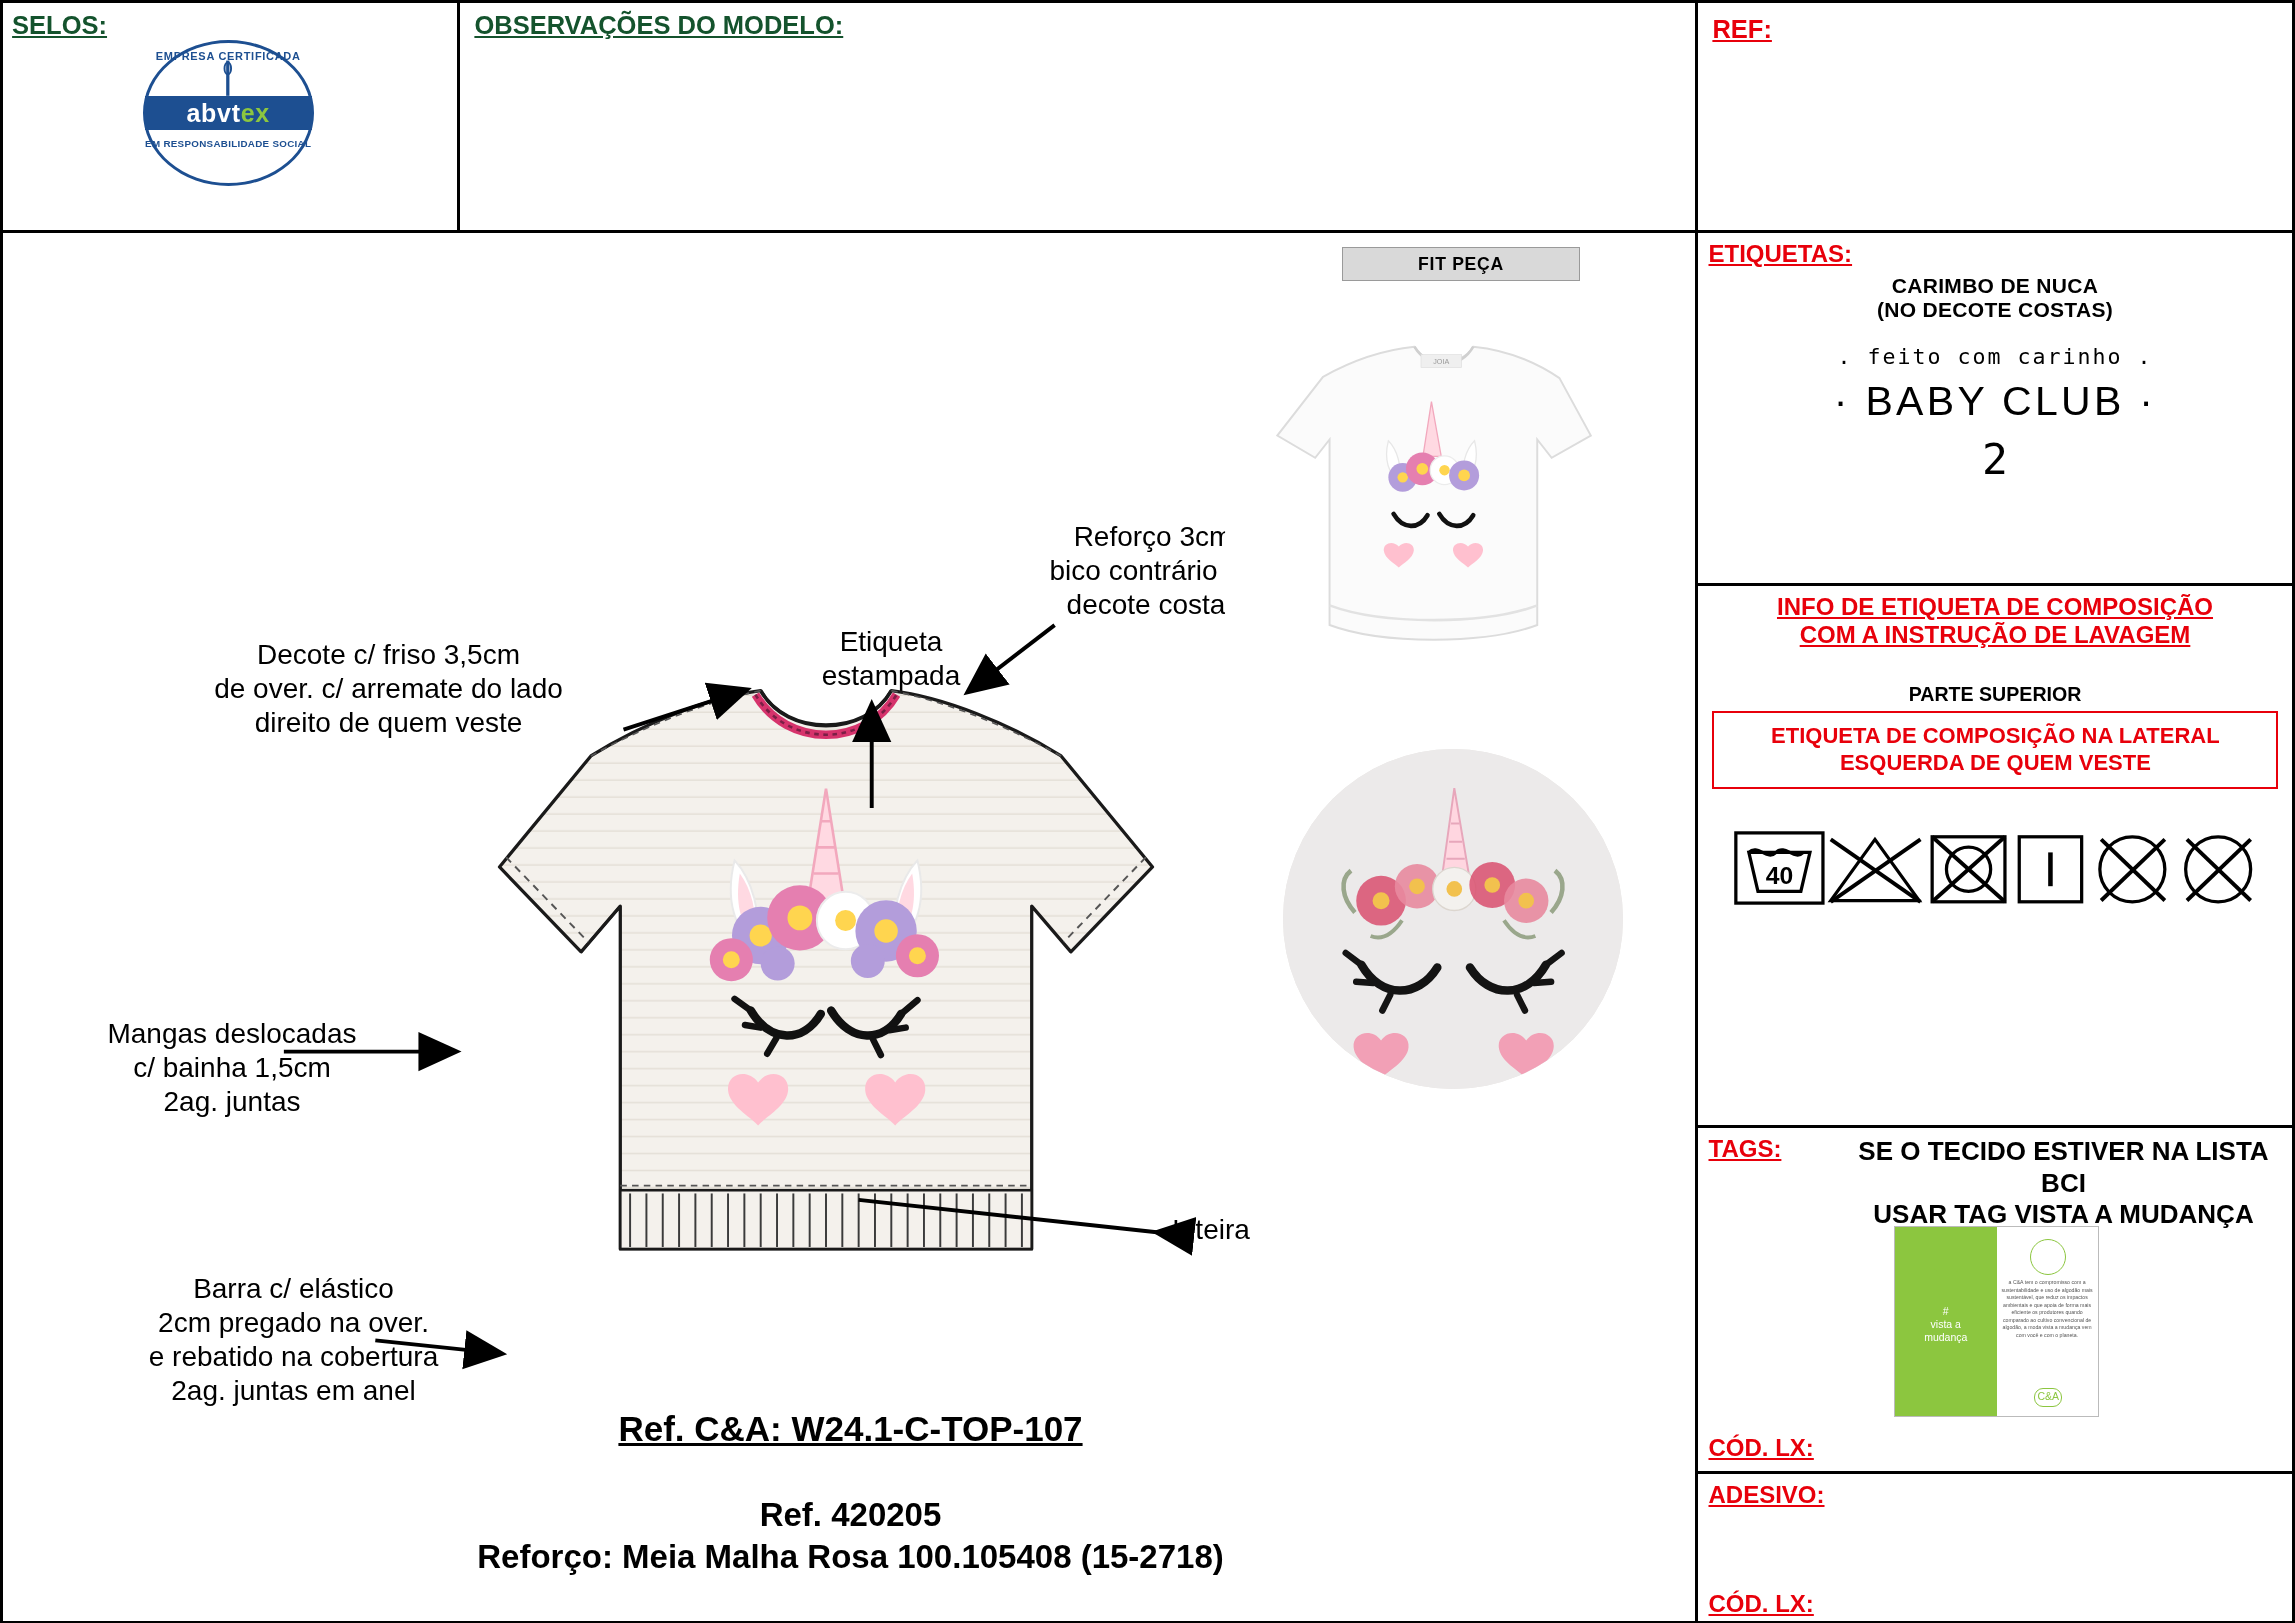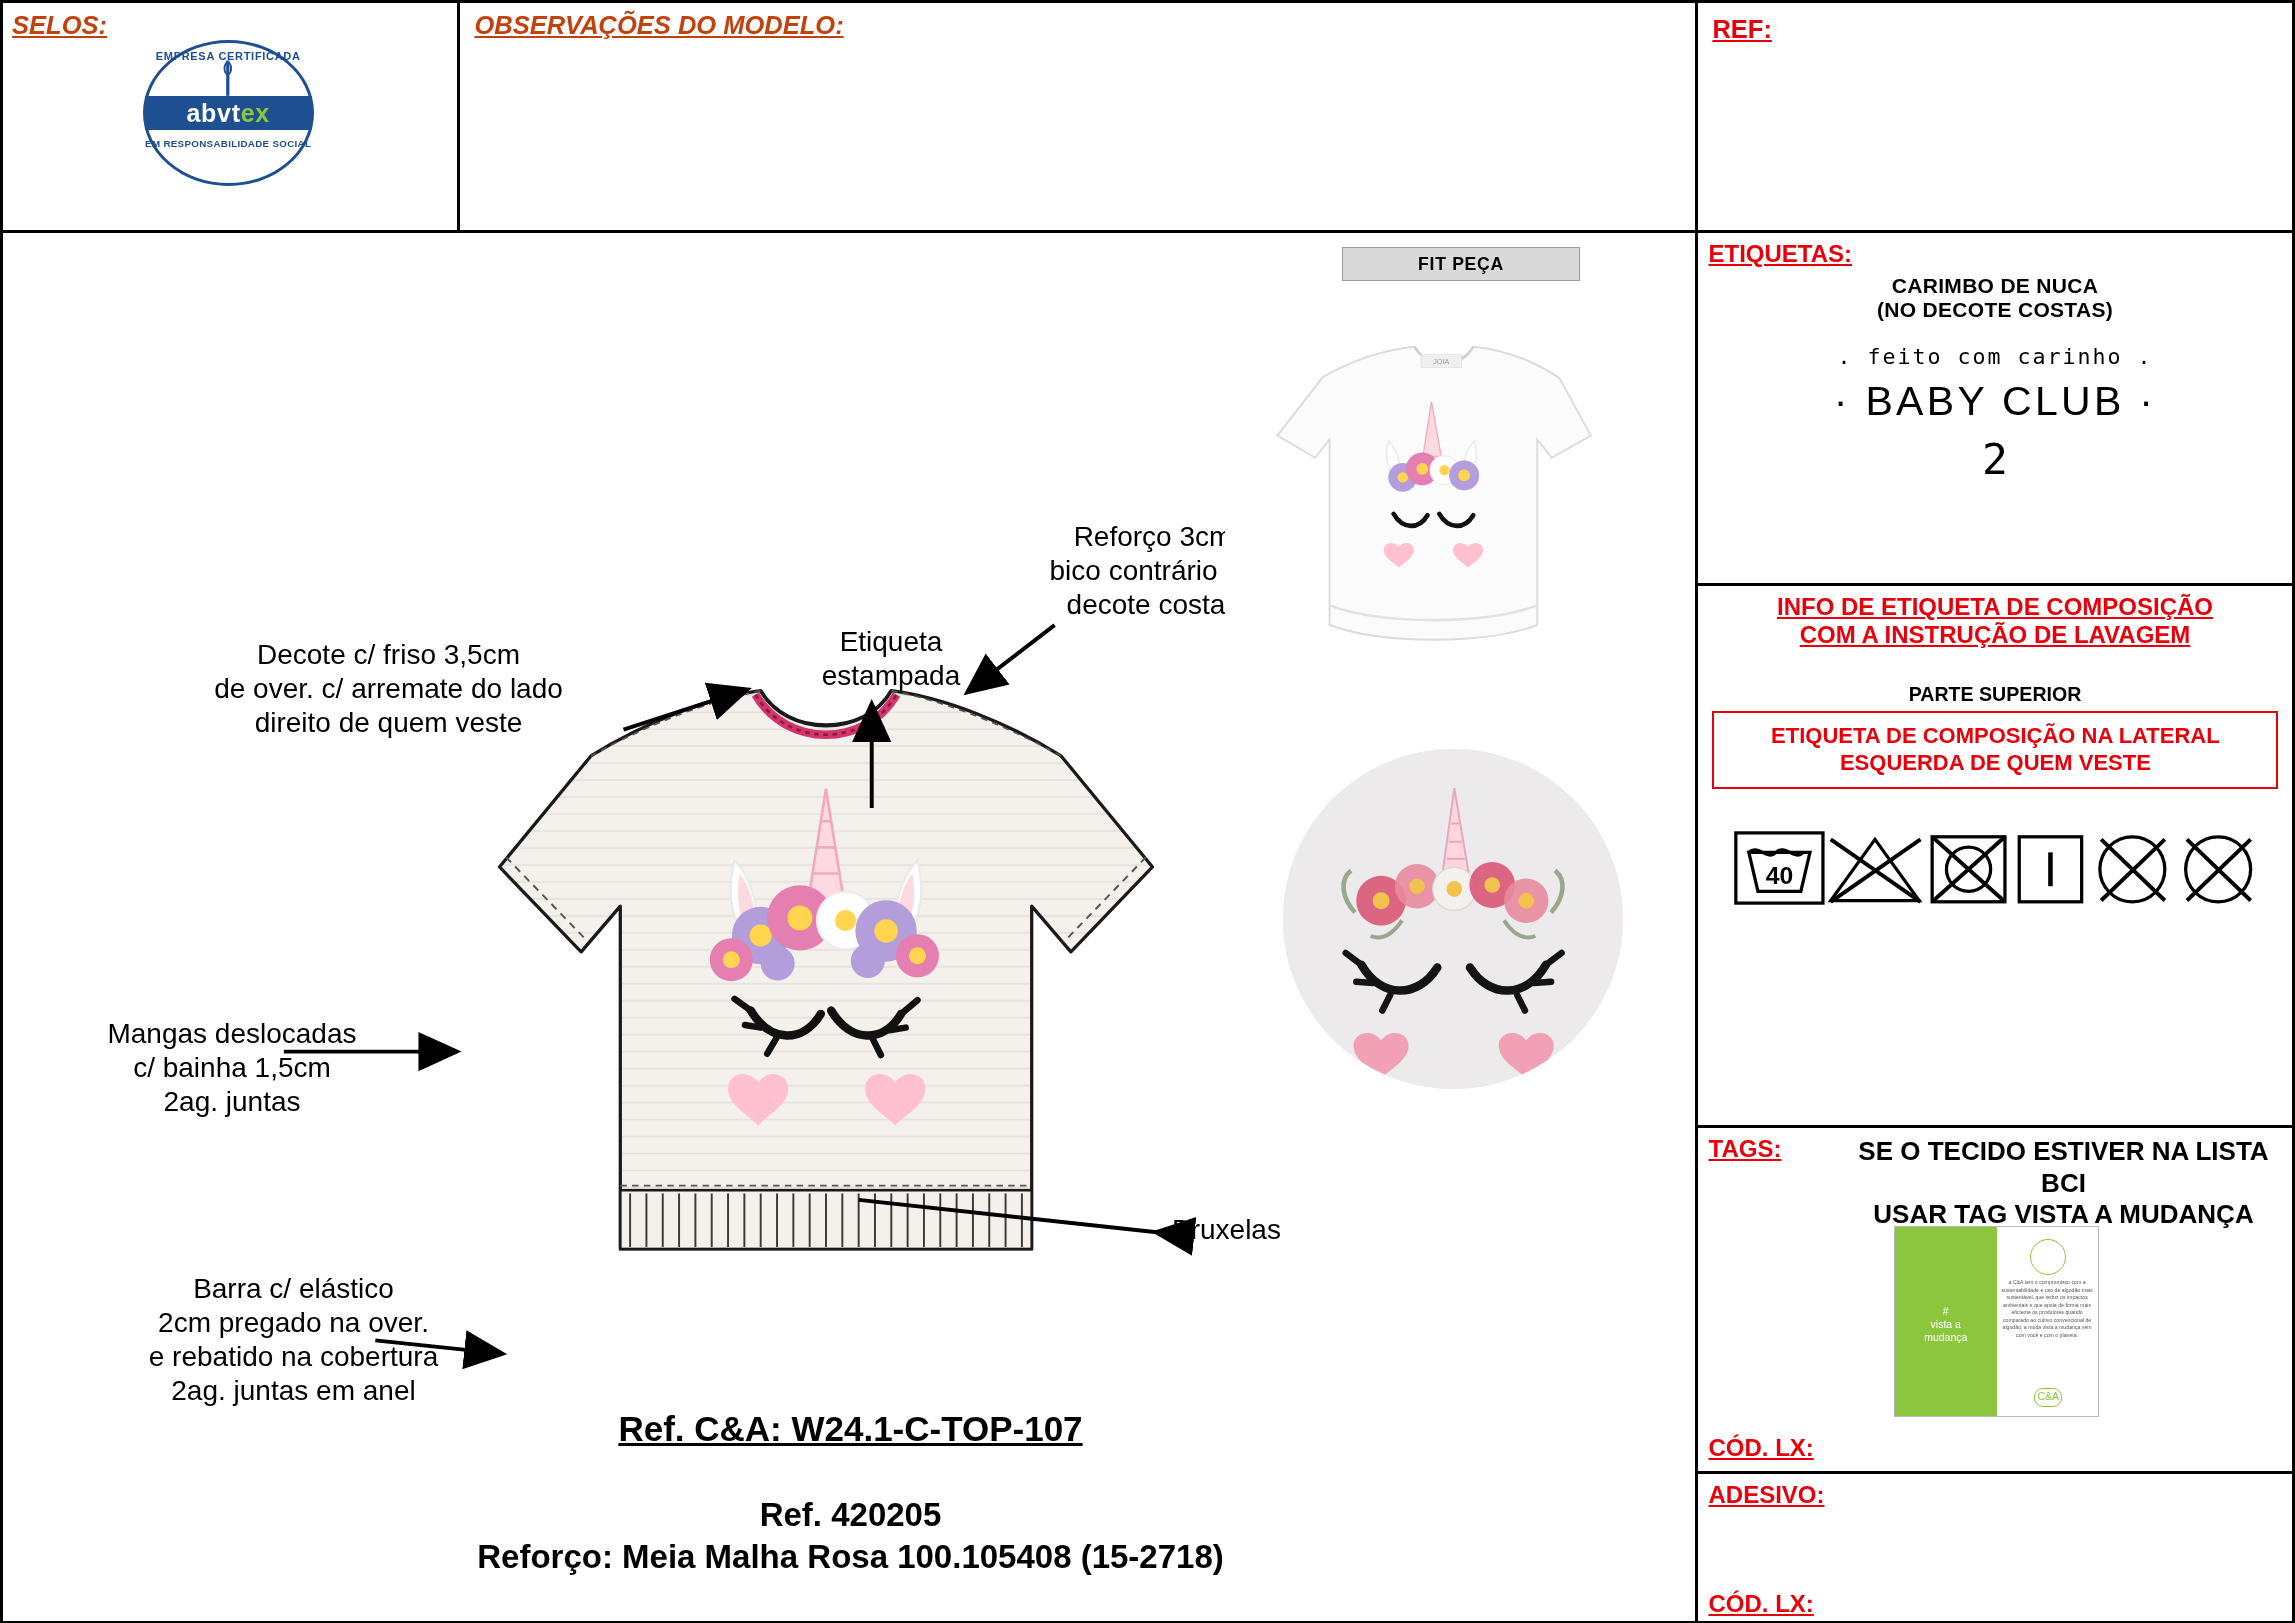--- a/index.html
+++ b/index.html
@@ -25,23 +25,22 @@
   }
   #cell-obs{
     position:absolute;left:457px;top:0;width:1238px;height:227px;
     box-sizing:border-box;border-right:3.3px solid #000;
   }
   #cell-base{
     position:absolute;left:1695px;top:0;width:594px;height:227px;
     box-sizing:border-box;
   }
   .hdr{
-    font-size:25.5px;font-weight:bold;color:#c2410c;text-decoration:underline;
+    font-size:25.5px;font-weight:bold;color:#14532d;text-decoration:underline;
     padding:7.8px 0 0 9.1px;
-    font-style:italic;
   }
   #cell-obs .hdr{padding-left:14.4px;}
   #cell-base .hdr{padding-left:14.4px;}
   #cell-base .hdr2{font-size:25.5px;font-weight:bold;color:#e8000b;text-decoration:underline;padding:11.8px 0 0 14.4px;}
 
   
   #seal{
     position:absolute;left:128px;top:36px;width:196px;height:150px;
   }
   #seal .ring{
@@ -197,21 +196,21 @@
     <div class="callout" style="left:967px;top:287px;width:366px;">
       Reforço 3cm<br>bico contrário no<br>decote costas
     </div>
     <div class="callout" style="left:46px;top:784px;width:366px;">
       Mangas deslocadas<br>c/ bainha 1,5cm<br>2ag. juntas
     </div>
     <div class="callout" style="left:78px;top:1039px;width:425px;">
       Barra c/ elástico<br>2cm pregado na over.<br>e rebatido na cobertura<br>2ag. juntas em anel
     </div>
     <div class="callout" style="left:1169px;top:980px;width:183px;text-align:left;">
-      Bruxelas
+      Inteira
     </div>
 
     <svg id="tech" viewBox="0 0 1320 1300">
       <defs>
         <pattern id="ribs" width="10" height="26" patternUnits="userSpaceOnUse">
           <rect width="10" height="26" fill="#f4f1ec"></rect>
           <line x1="0" y1="25" x2="10" y2="25" stroke="#e2ddd4" stroke-width="2"></line>
         </pattern>
       </defs>
 

